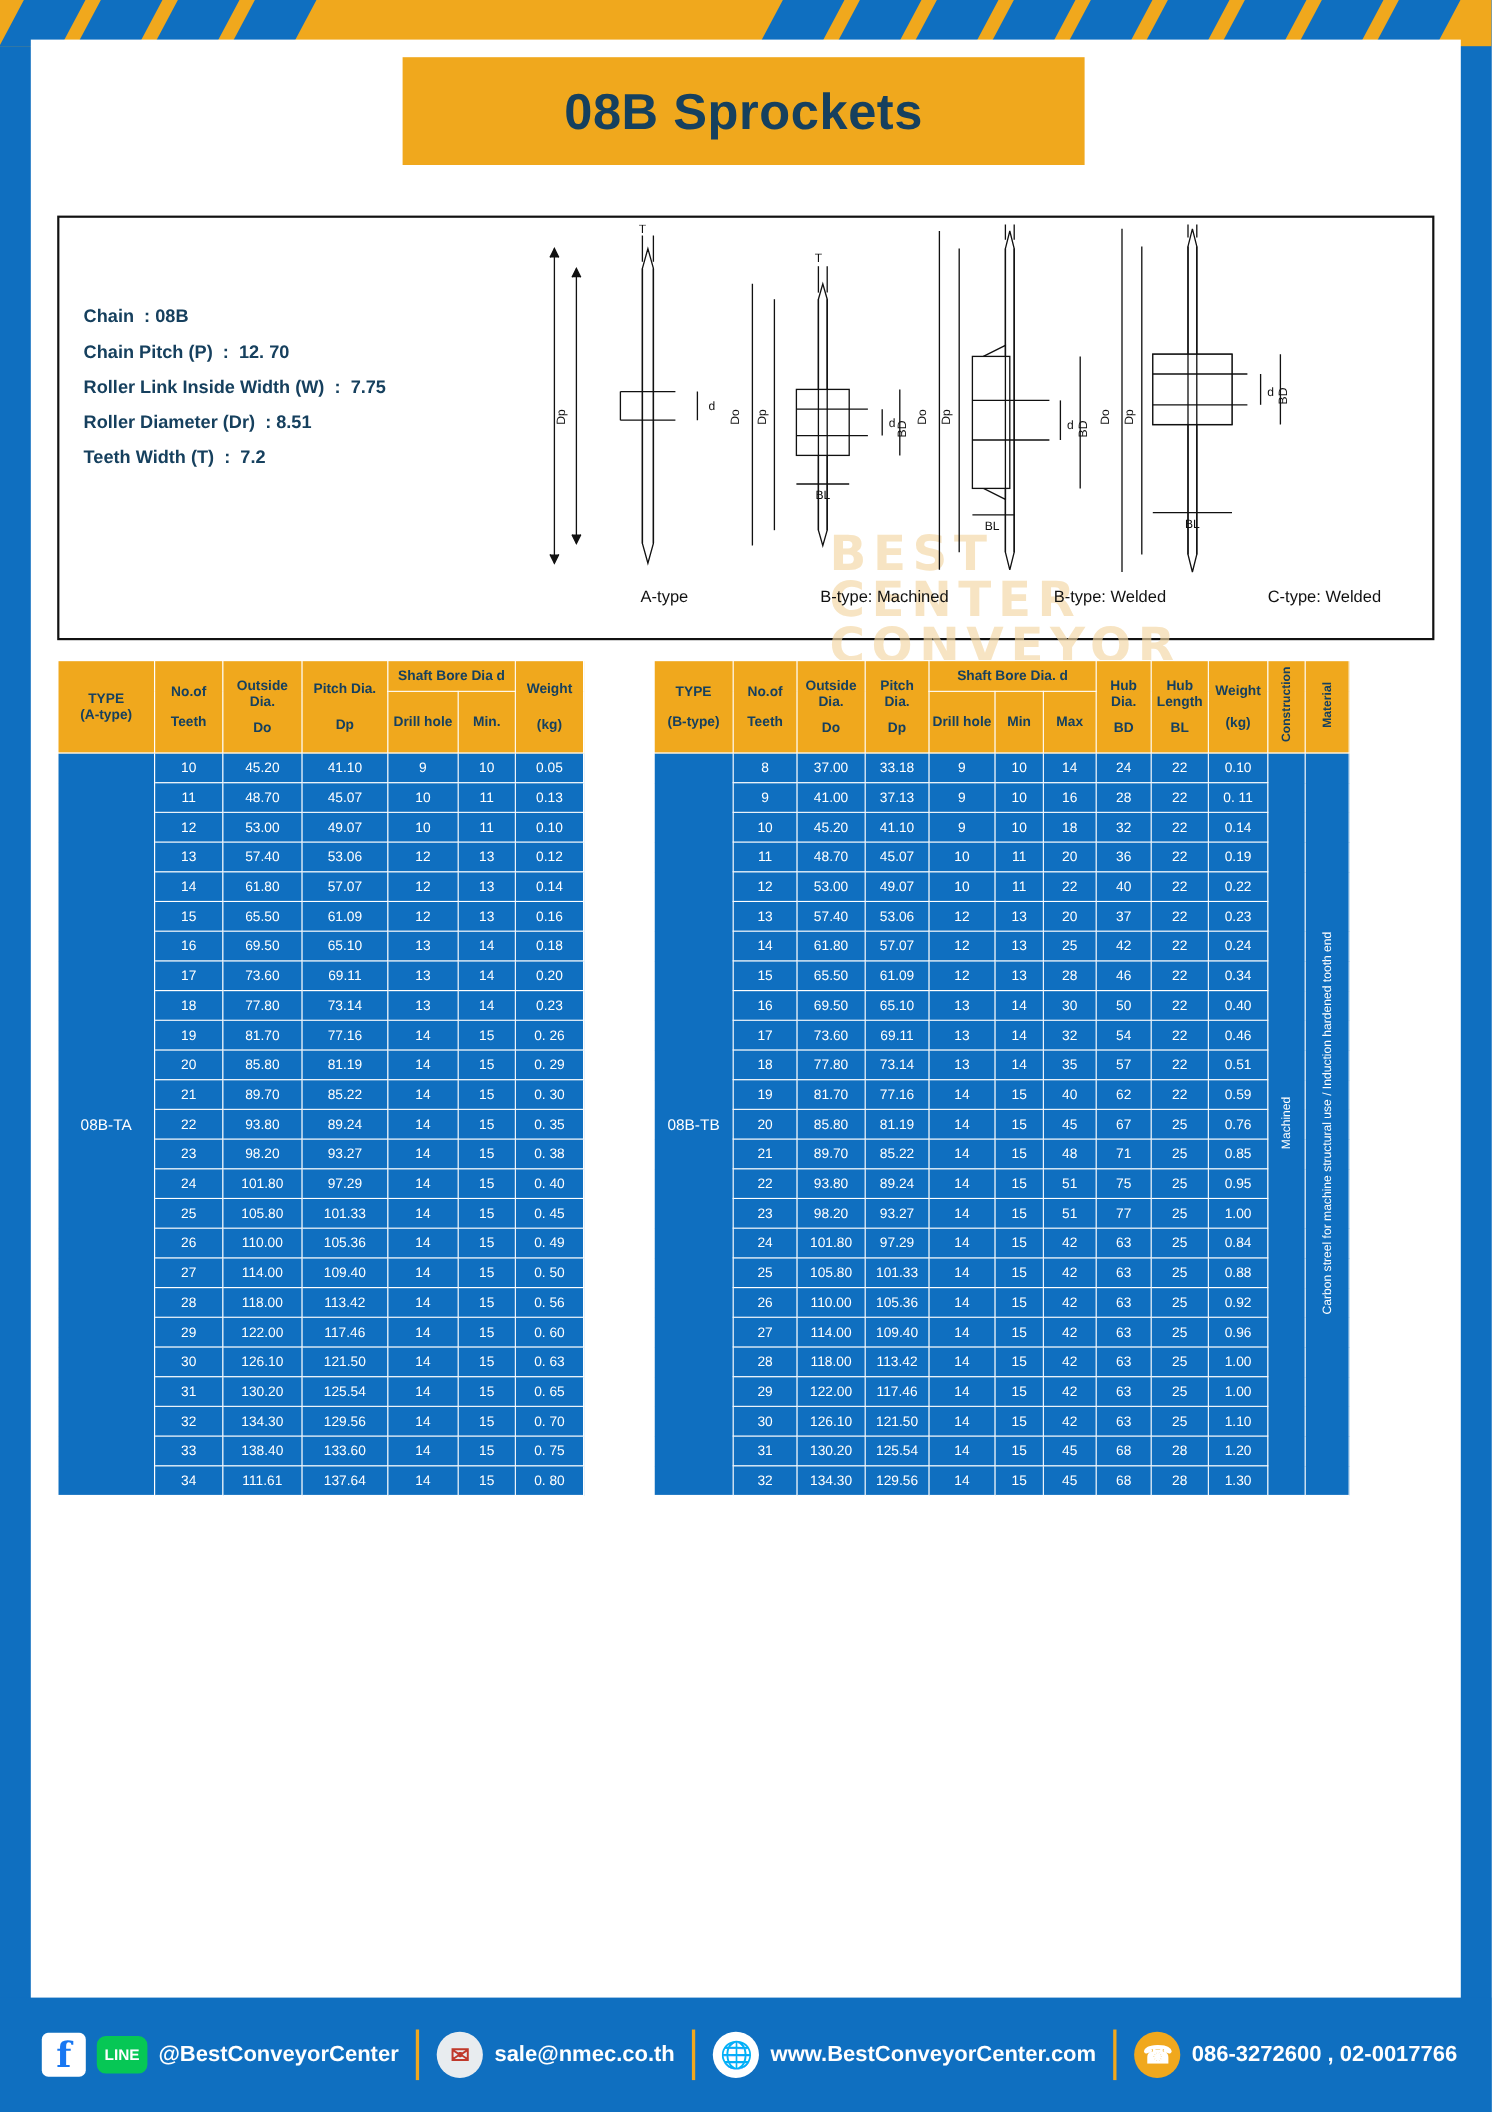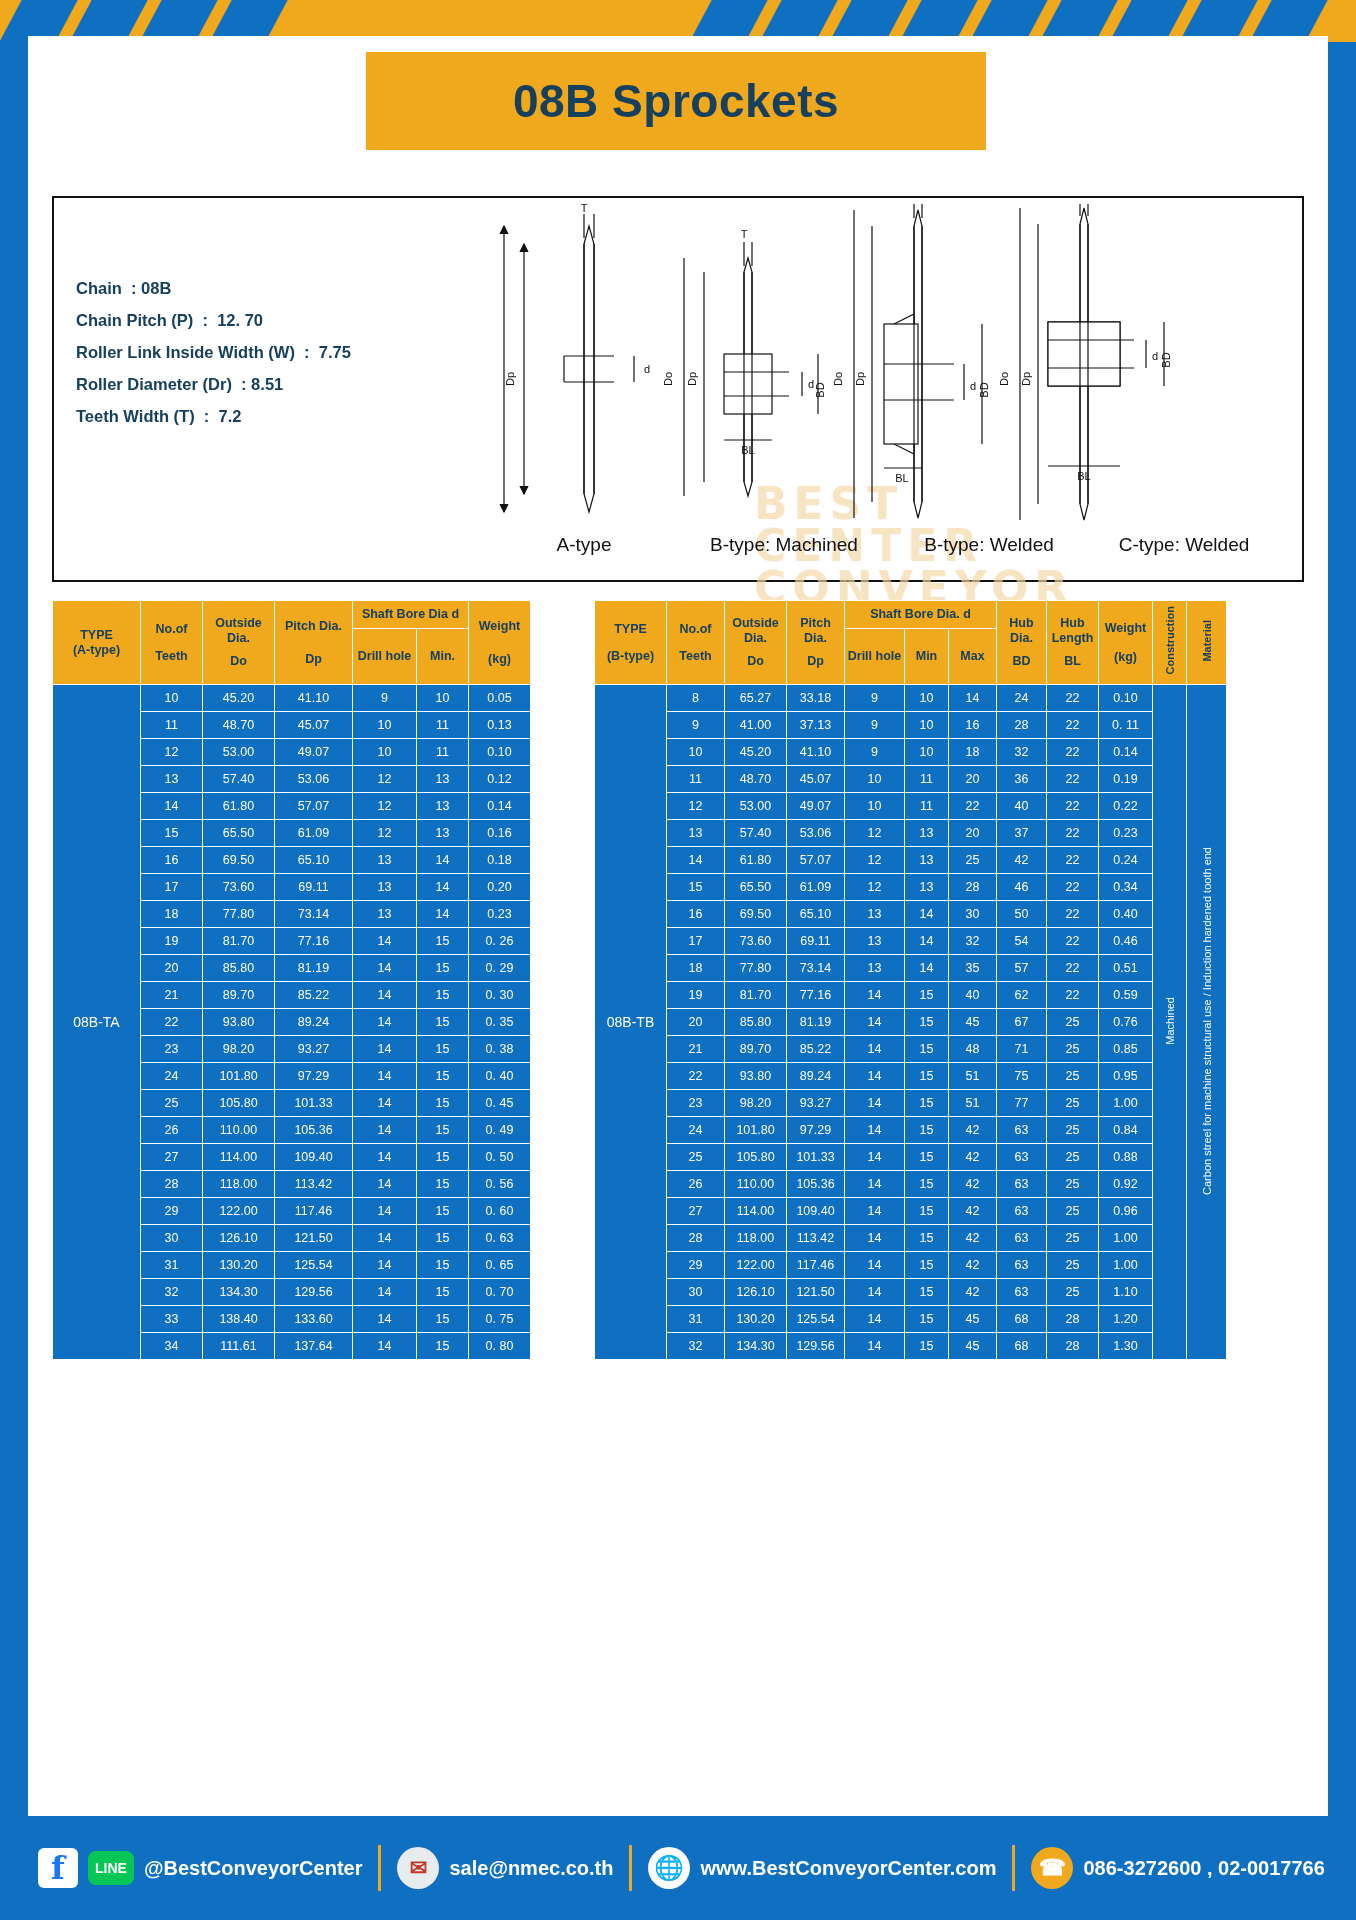--- a/index.html
+++ b/index.html
@@ -56,21 +56,21 @@
     position:absolute; left:700px; top:285px;
     font-size:44px; font-weight:bold; color:#f3d7a4; opacity:.65;
     letter-spacing:6px; line-height:42px; pointer-events:none;
     font-family:"DejaVu Sans", sans-serif;
   }
   .drawings {
     position:absolute; left:440px; top:6px; width:800px; height:376px;
   }
   .draw-labels {
     position:absolute; left:440px; top:336px; width:810px;
-    display:flex; color:#111; font-size:19px;
+    display:flex; color:#111; font-size:15px;justify-content:flex-end;
   }
   .draw-labels span { text-align:center; }
   
   .tbl-wrap { position:absolute; top:600px; }
   .tbl-left { left:52px; }
   .tbl-right { left:594px; }
   table { border-collapse:collapse; }
   table td, table th {
     border:1px solid #ffffff;
     text-align:center;
@@ -554,21 +554,21 @@
         <tr>
           <th style="width:60px;height:56px">Drill hole</th>
           <th style="width:44px">Min</th>
           <th style="width:48px">Max</th>
         </tr>
       </thead>
       <tbody>
         <tr>
           <td class="typecell" rowspan="25">08B-TB</td>
           <td>8</td>
-          <td>65.27</td>
+          <td>37.00</td>
           <td>33.18</td>
           <td>9</td>
           <td>10</td>
           <td>14</td>
           <td>24</td>
           <td>22</td>
           <td>0.10</td>
           <td rowspan="25">
             <span class="vert">Machined</span>
           </td>

